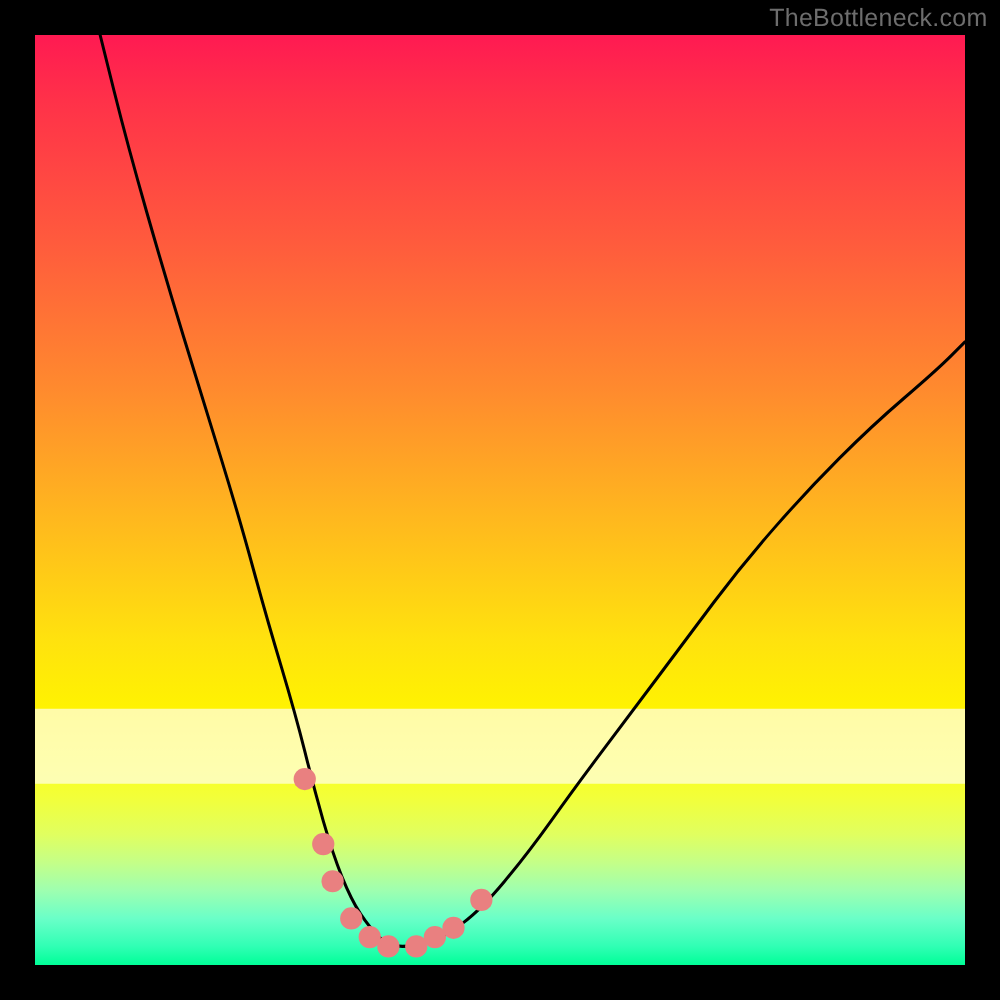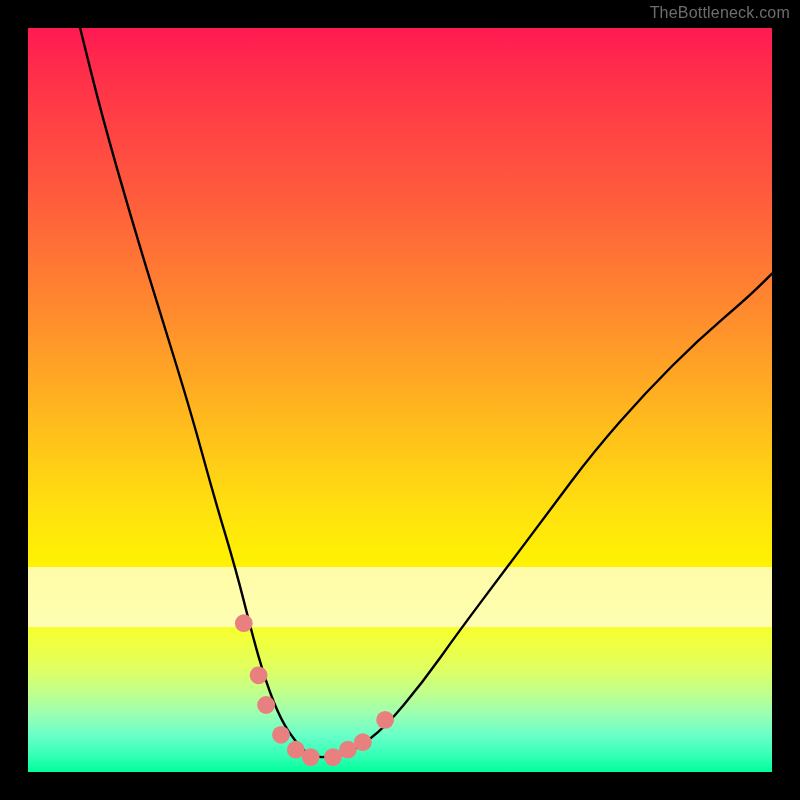--- a/index.html
+++ b/index.html
@@ -60,21 +60,21 @@
     position: absolute;
     inset: 0;
     width: 100%;
     height: 100%;
   }
   .watermark {
     position: absolute;
     top: 4px;
     right: 10px;
     color: #6d6d6d;
-    font-size: 16px;
+    font-size: 20px;
     letter-spacing: 0.2px;
     user-select: none;
   }
 </style>
 </head>
 <body>
 
 <div class="frame">
   <div class="watermark">TheBottleneck.com</div>
   <div class="plot">

